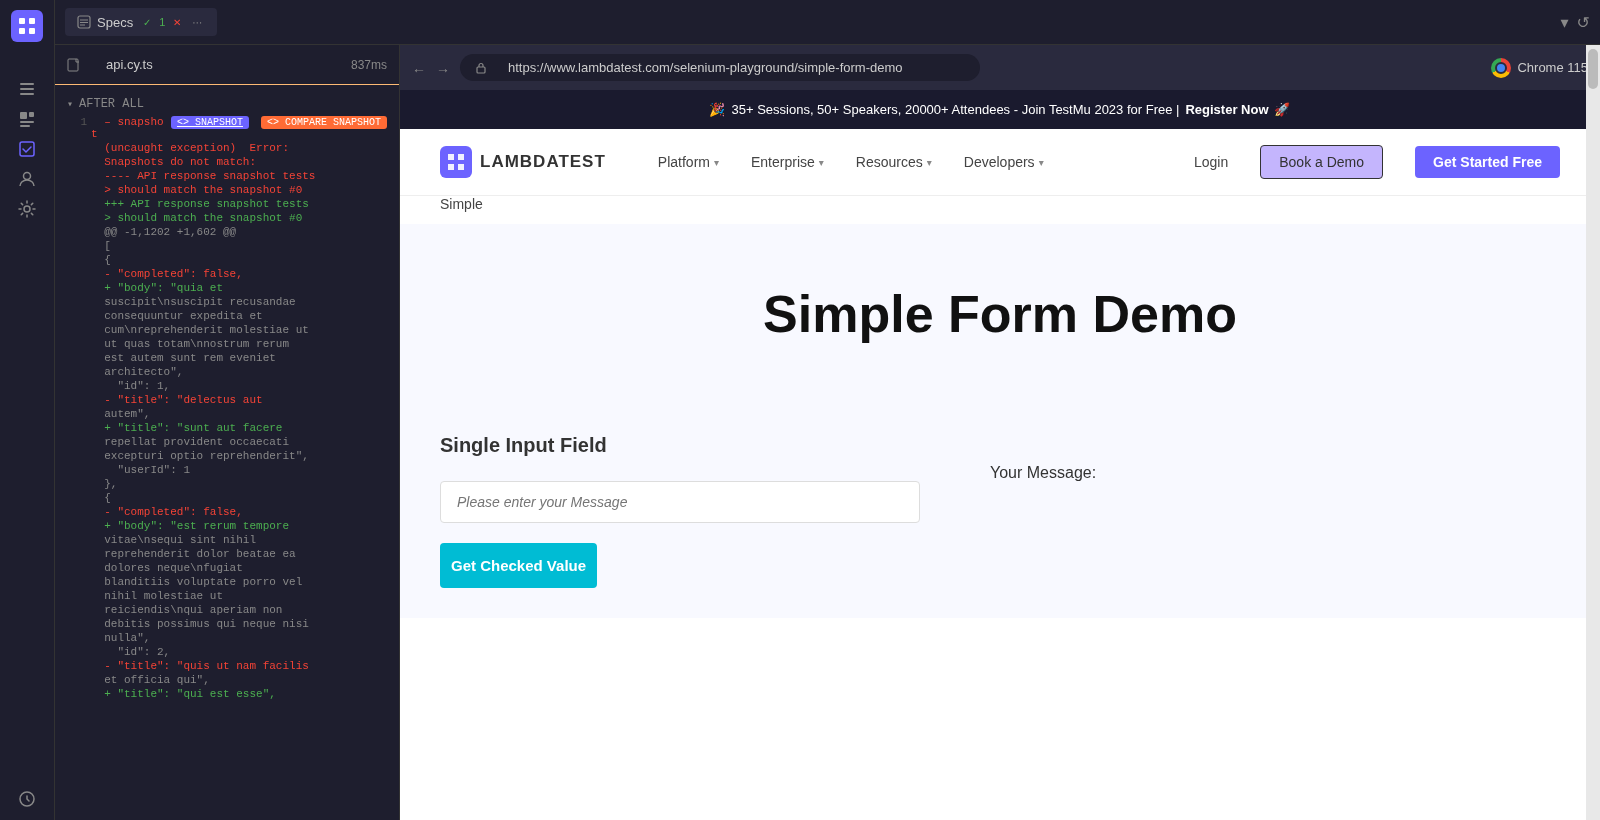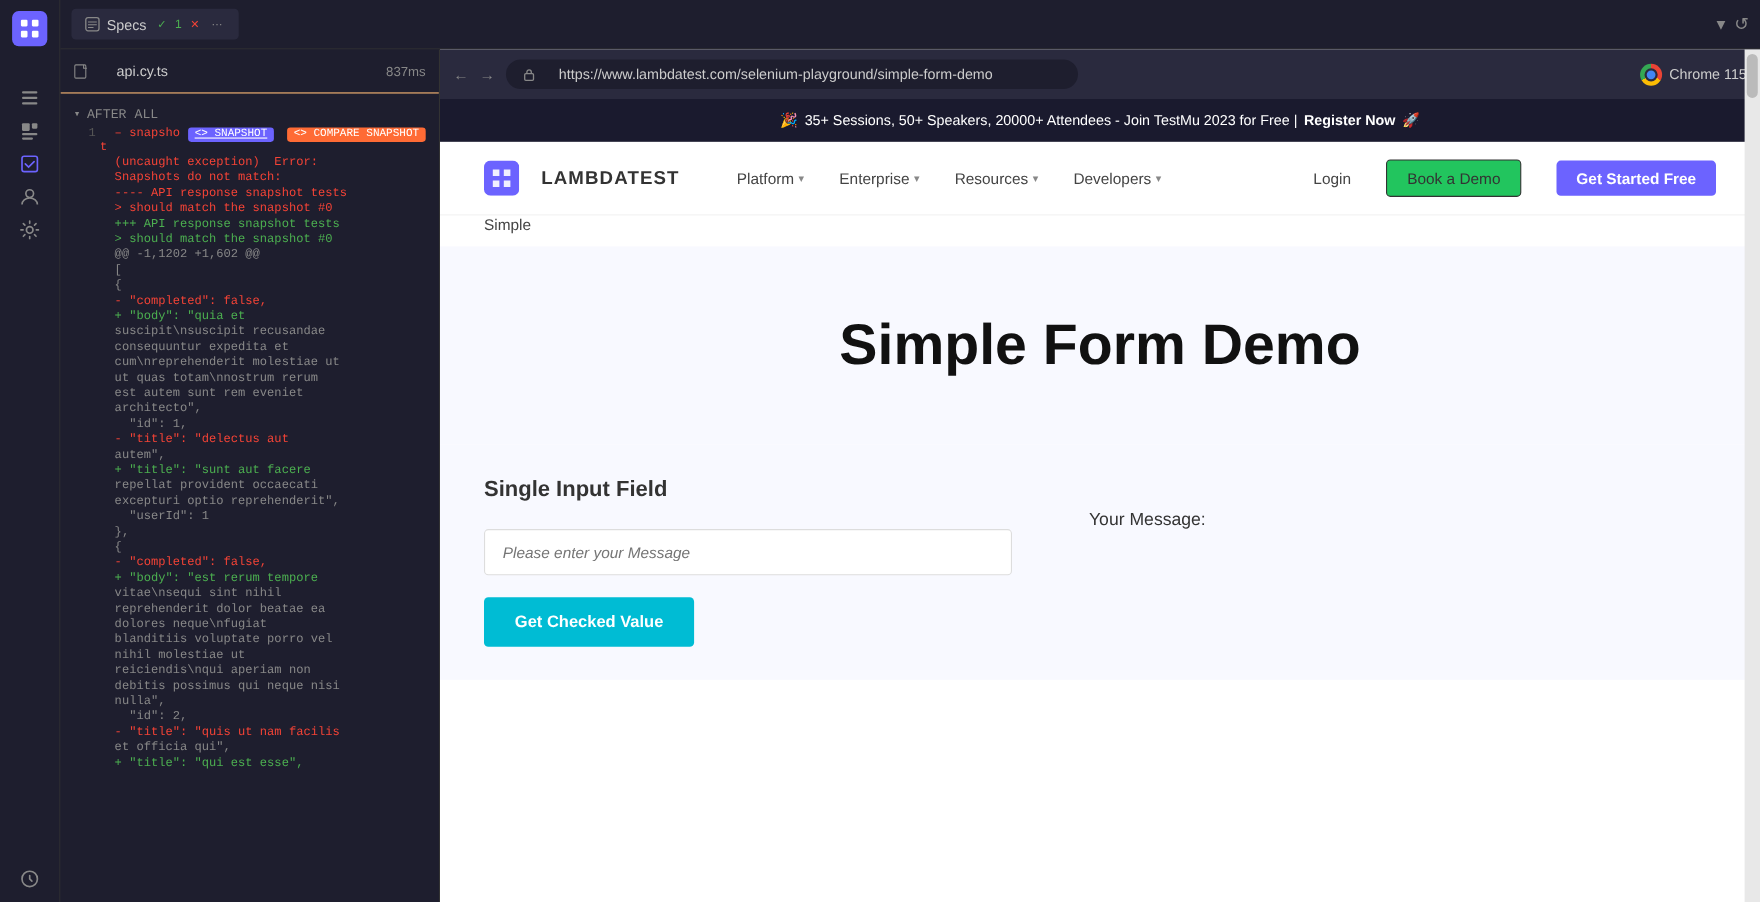--- a/index.html
+++ b/index.html
@@ -53,35 +53,35 @@
     .chrome-badge { display: flex; align-items: center; gap: 6px; }
     .chrome-icon { width: 20px; height: 20px; border-radius: 50%; background: conic-gradient(#ea4335 0deg 120deg, #fbbc04 120deg 240deg, #34a853 240deg 360deg); position: relative; }
     .chrome-icon::after { content: ''; position: absolute; top: 50%; left: 50%; transform: translate(-50%, -50%); width: 8px; height: 8px; background: #4285f4; border-radius: 50%; border: 2px solid #2a2a3e; }
     .chrome-label { color: #ccc; font-size: 13px; }
 
     
     .website { flex: 1; background: white; overflow-y: auto; }
     .announcement-bar { background: #1a1a2e; color: white; text-align: center; padding: 12px; font-size: 13px; display: flex; align-items: center; justify-content: center; gap: 6px; }
     .announcement-bar a { color: white; font-weight: bold; text-decoration: none; }
     .nav { background: white; padding: 16px 40px; display: flex; align-items: center; gap: 32px; border-bottom: 1px solid #eee; }
-    .logo { display: flex; align-items: center; gap: 20px; margin-right: 20px; }
+    .logo { display: flex; align-items: center; gap: 8px; margin-right: 20px; }
     .nav-item { color: #444; font-size: 14px; cursor: pointer; display: flex; align-items: center; gap: 4px; }
     .nav-chevron { font-size: 10px; color: #888; }
     .nav-login { color: #444; font-size: 14px; cursor: pointer; font-weight: 500; }
-    .nav-book-demo { border: 1px solid #333; padding: 8px 18px; border-radius: 4px; font-size: 14px; cursor: pointer; color: #333; background: #22c55e; font-weight: 500; }
+    .nav-book-demo { border: 1px solid #333; padding: 8px 18px; border-radius: 4px; font-size: 14px; cursor: pointer; color: #333; background: #c4b5fd; font-weight: 500; }
     .nav-get-started { background: #6c63ff; color: white; padding: 8px 18px; border-radius: 4px; font-size: 14px; cursor: pointer; font-weight: 600; border: none; }
     .nav-second-row { padding: 0 40px 12px; display: flex; gap: 32px; background: white; }
     .hero { padding: 60px 40px 40px; text-align: center; background: #f8f9ff; }
     .hero-title { font-size: 52px; font-weight: 800; color: #111; margin-bottom: 20px; }
     .form-section { padding: 30px 40px; background: #f8f9ff; }
     .form-section-title { font-size: 20px; font-weight: 700; color: #333; margin-bottom: 24px; }
     .form-group { margin-bottom: 20px; }
     .form-label { font-size: 14px; color: #555; margin-bottom: 8px; display: block; font-weight: 500; }
     .form-input { width: 480px; padding: 12px 16px; border: 1px solid #ddd; border-radius: 4px; font-size: 14px; color: #888; outline: none; font-style: italic; }
-    .form-button { background: #00bcd4; color: white; border: none; padding: 14px 28px; border-radius: 4px; font-size: 15px; font-weight: 600; cursor: pointer; }
+    .form-button { background: #00bcd4; color: white; border: none; padding: 14px 11px; border-radius: 4px; font-size: 15px; font-weight: 600; cursor: pointer; }
     .your-message { font-size: 16px; color: #333; font-weight: 500; padding: 30px 0 0 30px; }
     .form-row { display: flex; gap: 40px; align-items: flex-start; }
   </style>
 </head>
 <body>
 
 <div style="display:flex; width:1600px; height:820px; overflow:hidden;">
 
   <div class="sidebar">
     <div class="sidebar-logo">

